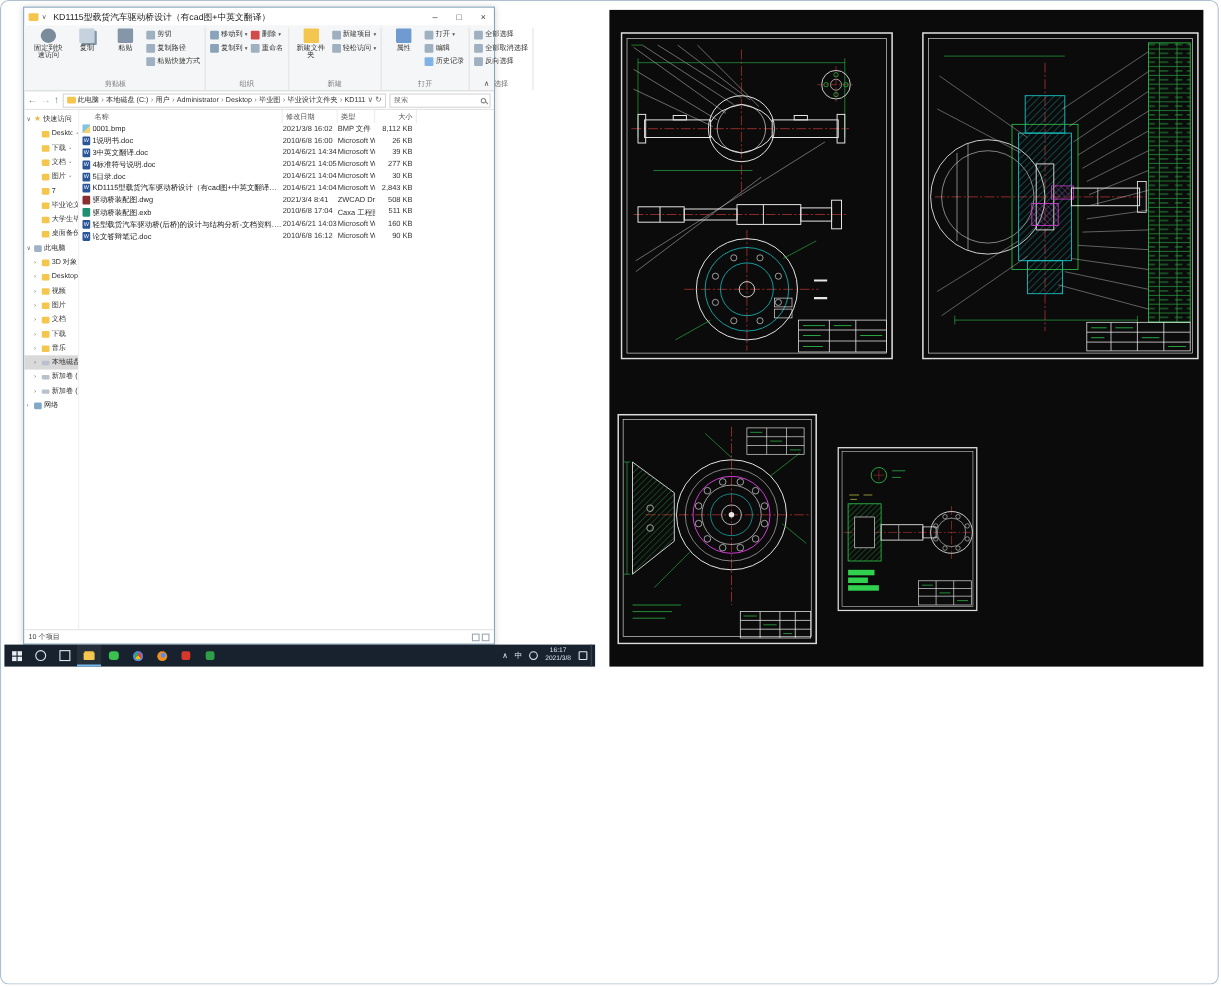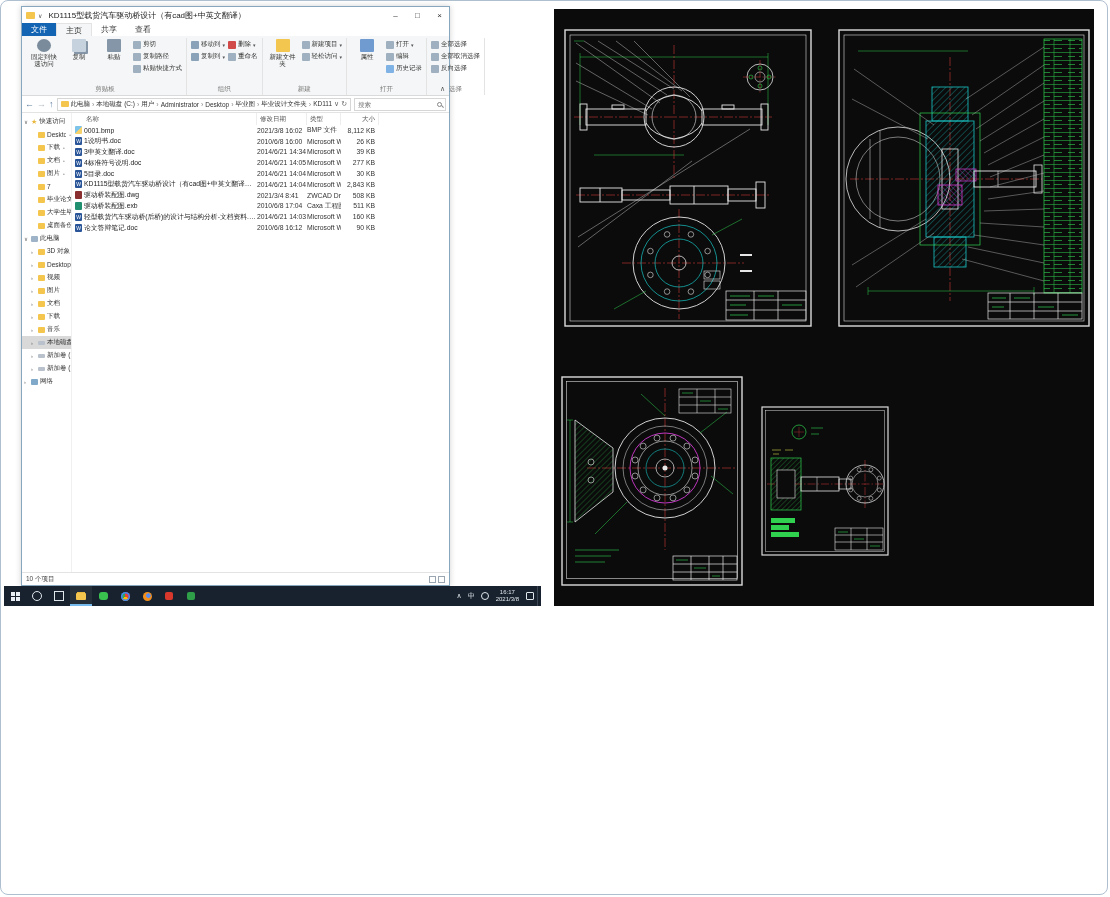--- a/index.html
+++ b/index.html
@@ -129,26 +129,20 @@
   <div class="window">
     <div class="titlebar">
       <span class="app-icon"></span>
       <span class="qat-glyph">∨</span>
       <span class="title">KD1115型载货汽车驱动桥设计（有cad图+中英文翻译）</span>
       <span class="winbtn">–</span>
       <span class="winbtn">□</span>
       <span class="winbtn">×</span>
     </div>
 
-    <div class="tabsrow">
-        <div class="tab tab-active">文件</div>
-        <div class="tab tab-selected">主页</div>
-        <div class="tab">共享</div>
-        <div class="tab">查看</div>
-      </div>
 
     <div class="ribbon">
       <div class="rgroup">
           <div class="rrow">
             <div class="rcol">
               <div class="rbtn-big">
                 <span class="ric ric-pin-to-quick-access"></span>
                 <span class="rlabel">固定到快速访问</span>
               </div>
             </div>

